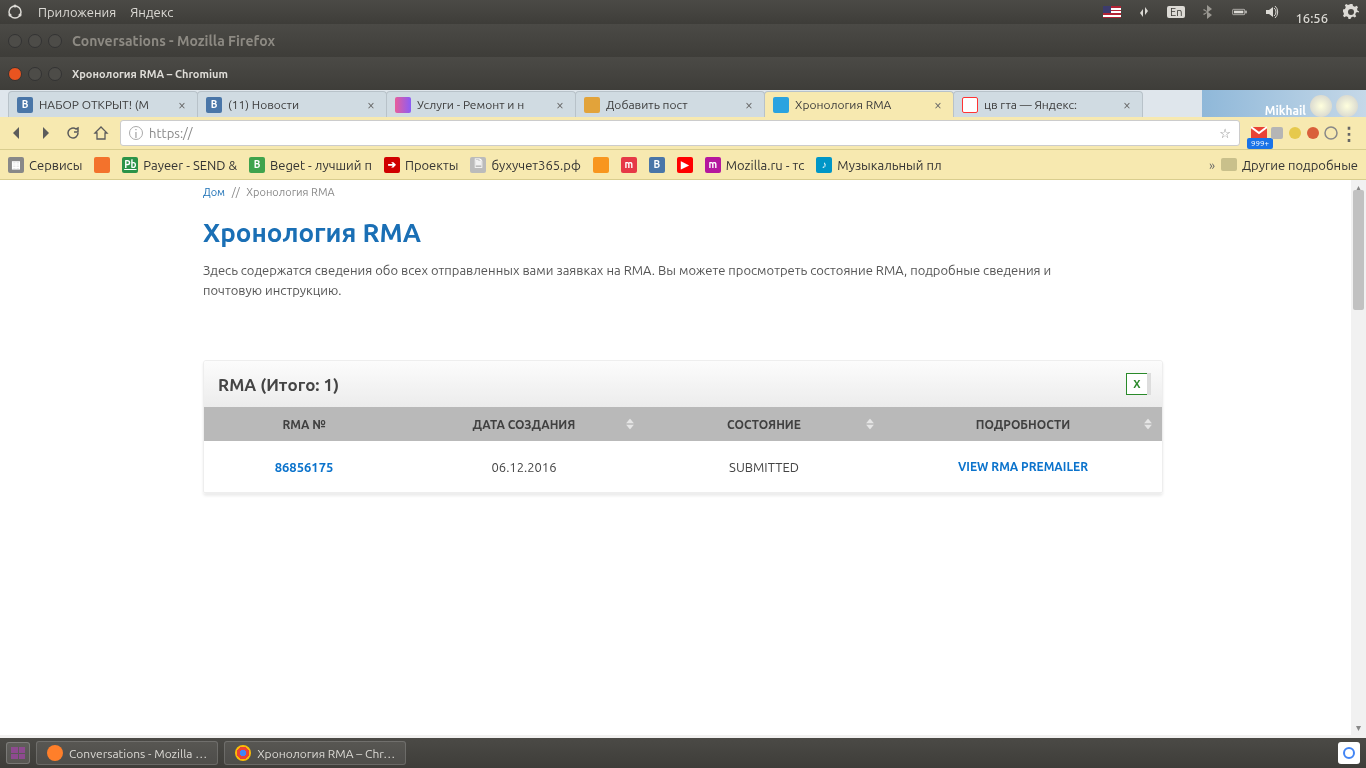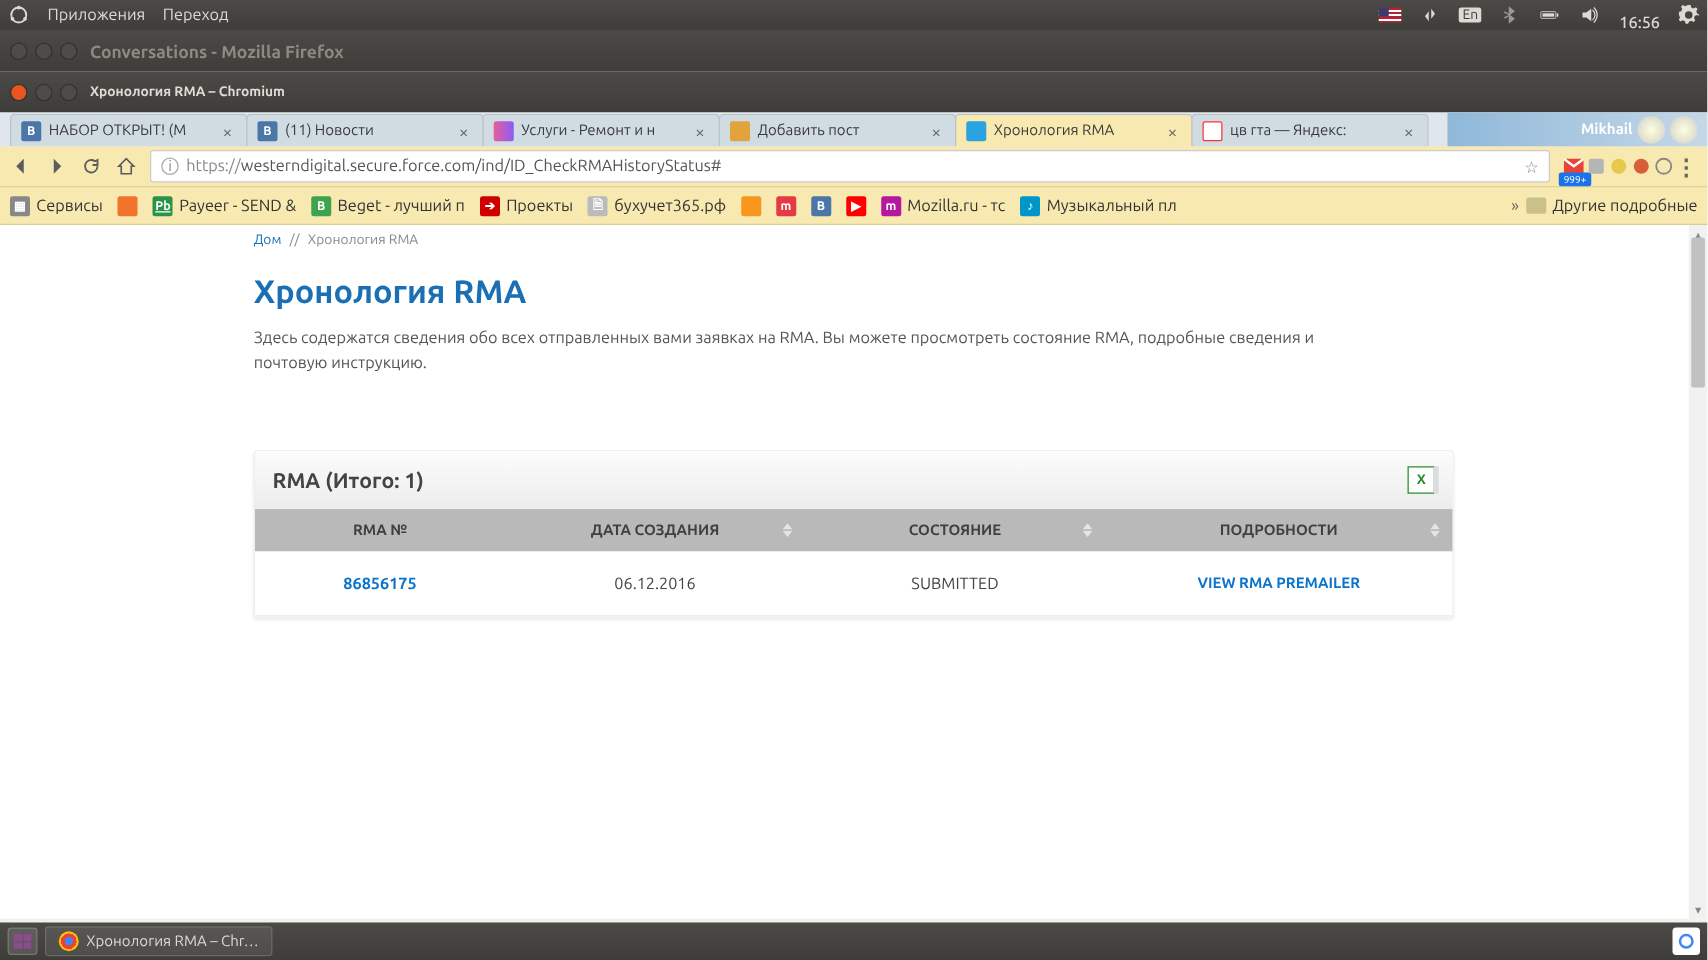--- a/index.html
+++ b/index.html
@@ -32,21 +32,21 @@
   .tab.inactive { background:#d0dbe2; }
   .tab.active { background:#f7e9b0; z-index:2; }
   .tab .favicon { width:16px; height:16px; margin-right:6px; border-radius:2px; display:inline-flex; align-items:center; justify-content:center; font-size:10px; font-weight:bold; color:#fff;}
   .fav-vk { background:#4a76a8; }
   .fav-mix { background:linear-gradient(90deg,#e85d9a,#8b5cf6); }
   .fav-blob { background:#e2a33a; border-radius:50%; }
   .fav-cloud { background:#2aa3e0; border-radius:3px; }
   .fav-y { background:#fff; border:1px solid #f33; color:#f33;}
   .tab .tab-title { flex:1; white-space:nowrap; overflow:hidden; text-overflow:ellipsis; }
   .tab .tab-close { font-size:14px; color:#666; width:14px; text-align:center; }
-  .tabstrip-right { position:absolute; right:0; top:0; height:27px; width:208px; background:linear-gradient(90deg,#8fb8d9,#c5d8e8); display:flex; align-items:center; justify-content:flex-end; padding-right:8px; color:#fff; font-size:12px; font-weight:bold; }
+  .tabstrip-right { position:absolute; right:0; top:0; height:27px; width:164px; background:linear-gradient(90deg,#8fb8d9,#c5d8e8); display:flex; align-items:flex-end; justify-content:flex-end; padding-right:8px; color:#fff; font-size:12px; font-weight:bold; }
   .tabstrip-right .anime { width:22px; height:22px; border-radius:50%; background:radial-gradient(#ffd,#ccc); margin-left:4px; }
 
   
   .url-toolbar { height: 33px; background:#f7e9b0; border-bottom:1px solid #d9cd8e; display:flex; align-items:center; padding:0 8px; gap:10px; }
   .nav-ic { width:18px; height:18px; display:flex; align-items:center; justify-content:center; color:#5c5c5c; }
   .nav-ic svg { width:16px; height:16px; fill:#5c5c5c; }
   .url-box { flex:1; height:26px; background:#fff; border:1px solid #ccc; border-radius:3px; display:flex; align-items:center; padding:0 8px; font-size:13px; color:#333; }
   .url-box .info { margin-right:6px; color:#888; font-size:12px; border:1px solid #aaa; border-radius:50%; width:14px; height:14px; display:inline-flex; align-items:center; justify-content:center;}
   .url-box .secure { color:#888; }
   .url-box .path { color:#555; }
@@ -123,21 +123,21 @@
   <div class="left">
     <span class="u-ic">
       <svg viewBox="0 0 16 16">
           <circle cx="8" cy="8" r="6" fill="none" stroke="#dcdad5" stroke-width="1.5"></circle>
           <circle cx="8" cy="2" r="1.5"></circle>
           <circle cx="13" cy="11" r="1.5"></circle>
           <circle cx="3" cy="11" r="1.5"></circle>
         </svg>
     </span>
     <span>Приложения</span>
-    <span>Переход</span>
+    <span>Яндекс</span>
   </div>
   <div class="right">
     <span class="flag"></span>
     <span class="u-ic">
       <svg viewBox="0 0 16 16">
           <path d="M4 9l3-4 0 8zM12 7l-3 4 0-8z"></path>
         </svg>
     </span>
     <span class="en-box">En</span>
     <span class="u-ic">
@@ -241,21 +241,20 @@
       </svg>
     </span>
   <span class="nav-ic">
       <svg viewBox="0 0 16 16">
         <path d="M2 8l6-6 6 6h-2v6H4V8z" fill="none" stroke="#5c5c5c" stroke-width="1.3"></path>
       </svg>
     </span>
   <div class="url-box">
     <span class="info">i</span>
     <span class="secure">https://</span>
-    <span class="path">westerndigital.secure.force.com/ind/ID_CheckRMAHistoryStatus#</span>
     <span class="url-star">☆</span>
   </div>
   <div class="ext-area">
     <span class="ext-ic">
       <svg viewBox="0 0 16 12">
           <rect width="16" height="12" fill="#ea4335"></rect>
           <path d="M0 0l8 6 8-6" fill="none" stroke="#fff" stroke-width="2"></path>
         </svg>
       <span class="badge" style="position:absolute;bottom:-7px;left:-3px;width:26px;height:11px;background:#1a73e8;border-radius:2px;font-size:8px;color:#fff;display:flex;align-items:center;justify-content:center;">999+</span>
     </span>
@@ -403,20 +402,24 @@
 <div class="taskbar">
   <div class="task-ws">
       <div class="grid">
         <div></div>
         <div></div>
         <div></div>
         <div></div>
       </div>
     </div>
   <div class="task-item">
+    <span class="tic tic-ff"></span>
+    <span class="txt-ellip">Conversations - Mozilla …</span>
+  </div>
+  <div class="task-item">
     <span class="tic tic-chr"></span>
     <span class="txt-ellip">Хронология RMA – Chr…</span>
   </div>
   <div class="rbox">
     <svg width="14" height="14" viewBox="0 0 14 14">
         <circle cx="7" cy="7" r="5" fill="none" stroke="#4285f4" stroke-width="2"></circle>
       </svg>
   </div>
 </div>
 

